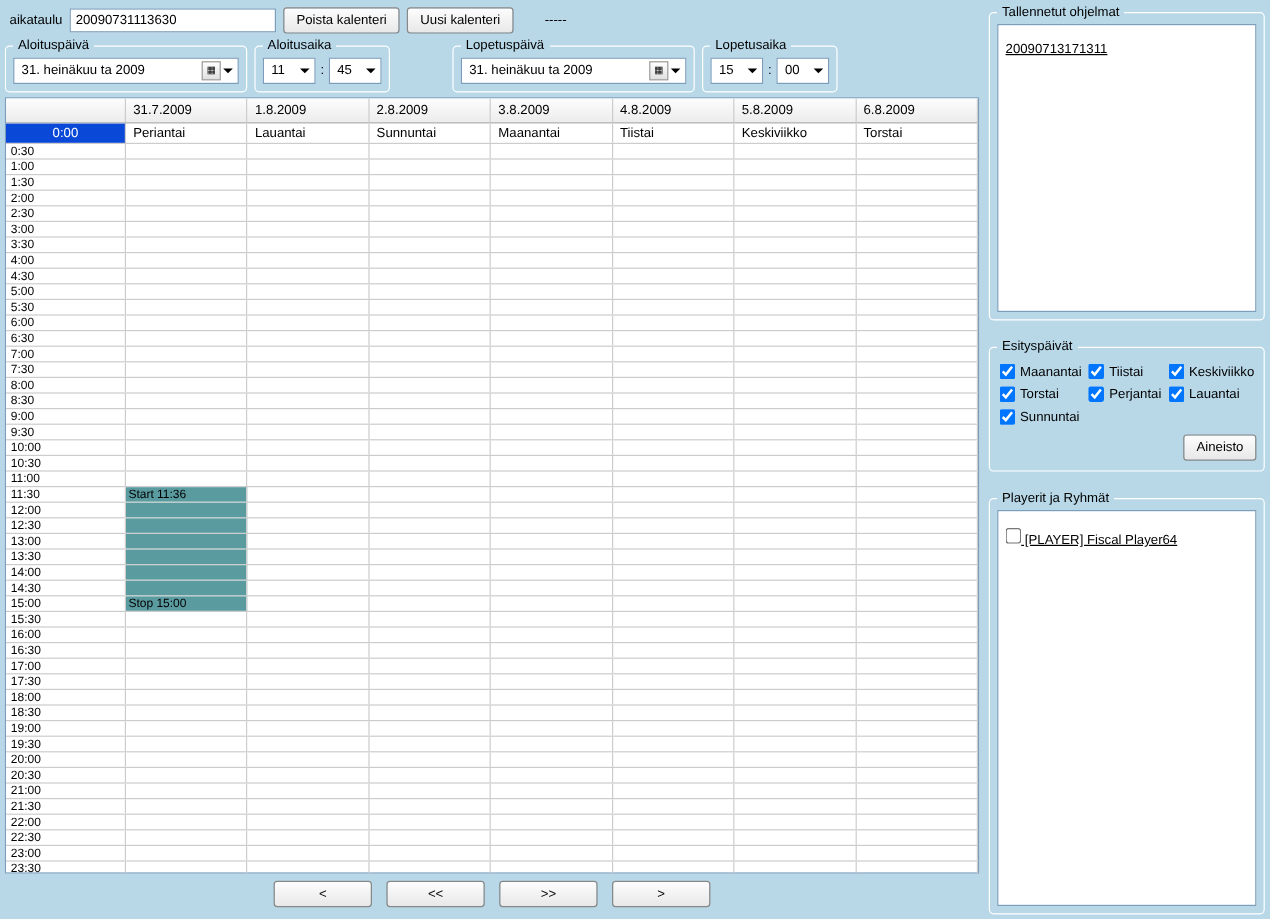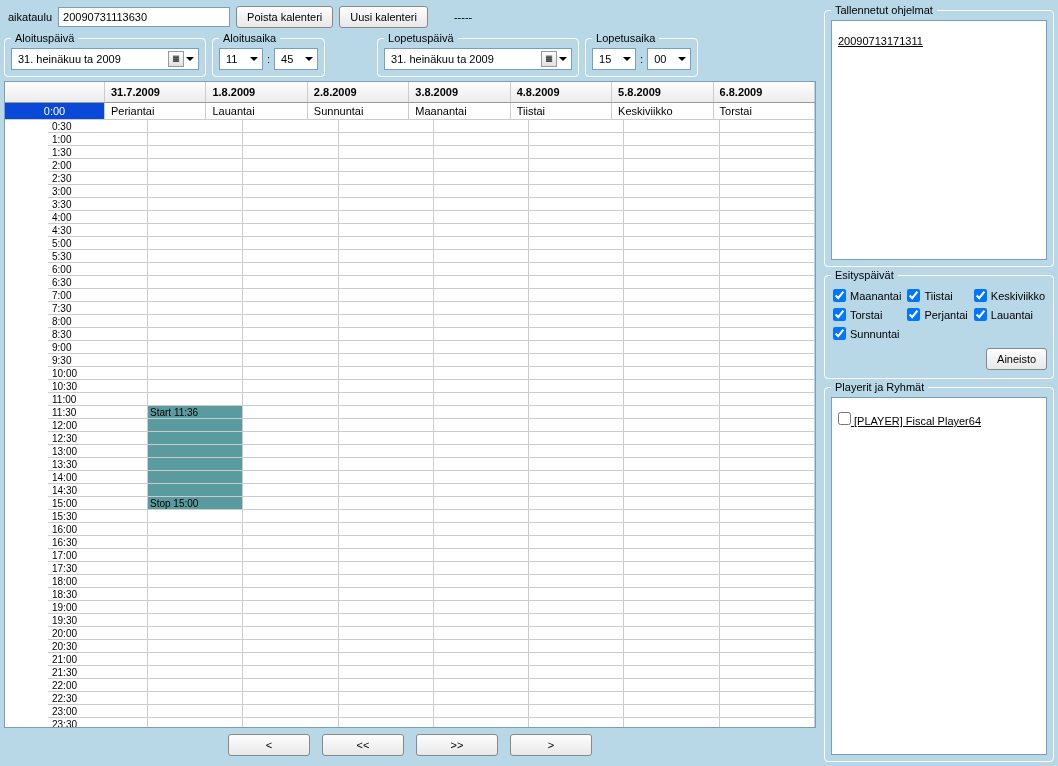--- a/index.html
+++ b/index.html
@@ -1,46 +1,46 @@
 <!DOCTYPE html>
 <html><head>
 <meta charset="utf-8">
 <style>
 * { box-sizing: border-box; margin: 0; padding: 0; font-family: Tahoma, Arial, sans-serif; font-size: 11px; }
 body { background: #b8d8e8; width: 1058px; height: 766px; overflow: hidden; position: relative; }
 .main-container { display: flex; height: 100%; }
 .left-panel { flex: 1; padding: 4px; display: flex; flex-direction: column; }
-.right-panel { width: 238px; padding: 4px; display: flex; flex-direction: column; gap: 2px; }
+.right-panel { width: 238px; padding: 4px; display: flex; flex-direction: column; gap: 16px; }
 
 .top-bar { display: flex; align-items: center; gap: 6px; padding: 2px 4px; }
 .top-bar input[type=text] { height: 20px; padding: 2px 4px; border: 1px solid #7b9ebd; background: #fff; }
 .btn { background: linear-gradient(#fdfdfd, #e8e8e8); border: 1px solid #888; border-radius: 3px; padding: 2px 10px; height: 22px; cursor: pointer; }
 
 fieldset { border: 1px solid #fff; border-radius: 4px; padding: 4px 6px 6px 6px; background: #b8d8e8; position: relative; }
 fieldset legend { padding: 0 4px; }
 .datetime-row { display: flex; gap: 6px; margin-top: 2px; }
 .date-input { display: flex; align-items: center; background: #fff; border: 1px solid #7b9ebd; height: 22px; width: 188px; padding: 0 2px; }
 .date-input span { flex: 1; padding: 0 4px; }
 .cal-icon { width: 16px; height: 16px; border: 1px solid #999; background: linear-gradient(#fff,#e0e0e0); font-size: 8px; text-align: center; line-height: 14px; }
 .dropdown-small { display: flex; align-items: center; background: #fff; border: 1px solid #7b9ebd; height: 22px; padding: 0 2px; min-width: 44px; }
 .dropdown-small span { flex: 1; padding: 0 6px 0 4px; }
 .caret { width: 0; height: 0; border-left: 4px solid transparent; border-right: 4px solid transparent; border-top: 4px solid #000; margin: 0 2px; }
 .colon { padding: 0 4px; line-height: 22px; }
 
 .schedule-wrap { flex: 1; margin-top: 4px; border: 1px solid #7b9ebd; background: #fff; overflow: hidden; display: flex; flex-direction: column; }
-.schedule-header { display: flex; background: linear-gradient(#fdfdfd,#ececec); border-bottom: 1px solid #999; font-weight: bold; }
+.schedule-header { display: flex; background: linear-gradient(#fdfdfd,#ececec); border-bottom: 1px solid #999; }
 .schedule-header .hcell { border-right: 1px solid #ccc; padding: 4px 6px; text-align: left; }
 .schedule-header .hcell.time { width: 100px; }
 .schedule-header .hcell.day { flex: 1; }
 .schedule-dayrow { display: flex; background: #fff; border-bottom: 1px solid #ccc; }
 .schedule-dayrow .dcell { border-right: 1px solid #ccc; padding: 2px 6px; }
 .schedule-dayrow .dcell.time { width: 100px; background: #0a48d8; color: #fff; text-align: center; }
 .schedule-dayrow .dcell.day { flex: 1; }
 .schedule-body { flex: 1; overflow: auto; }
-.schedule-row { display: flex; border-bottom: 1px solid #ccc; height: 13px; line-height: 13px; margin-left: 43px; }
+.schedule-row { display: flex; border-bottom: 1px solid #ccc; height: 13px; line-height: 13px; }
 .schedule-row .tcell { width: 100px; border-right: 1px solid #ccc; padding: 0 4px; font-size: 10px; }
 .schedule-row .ccell { flex: 1; border-right: 1px solid #ccc; font-size: 10px; padding: 0 2px; white-space: nowrap; overflow: hidden; }
 .event-cell { background: #5a9ba0; color: #000; }
 
 .nav-row { display: flex; justify-content: center; gap: 12px; padding: 6px; }
 .nav-btn { width: 82px; height: 22px; background: linear-gradient(#fdfdfd,#e8e8e8); border: 1px solid #888; border-radius: 3px; cursor: pointer; }
 
 .listbox { background: #fff; border: 1px solid #7b9ebd; overflow-y: scroll; }
 .listbox .item { padding: 14px 6px; text-decoration: underline; }
 .saved-list { height: 240px; }

